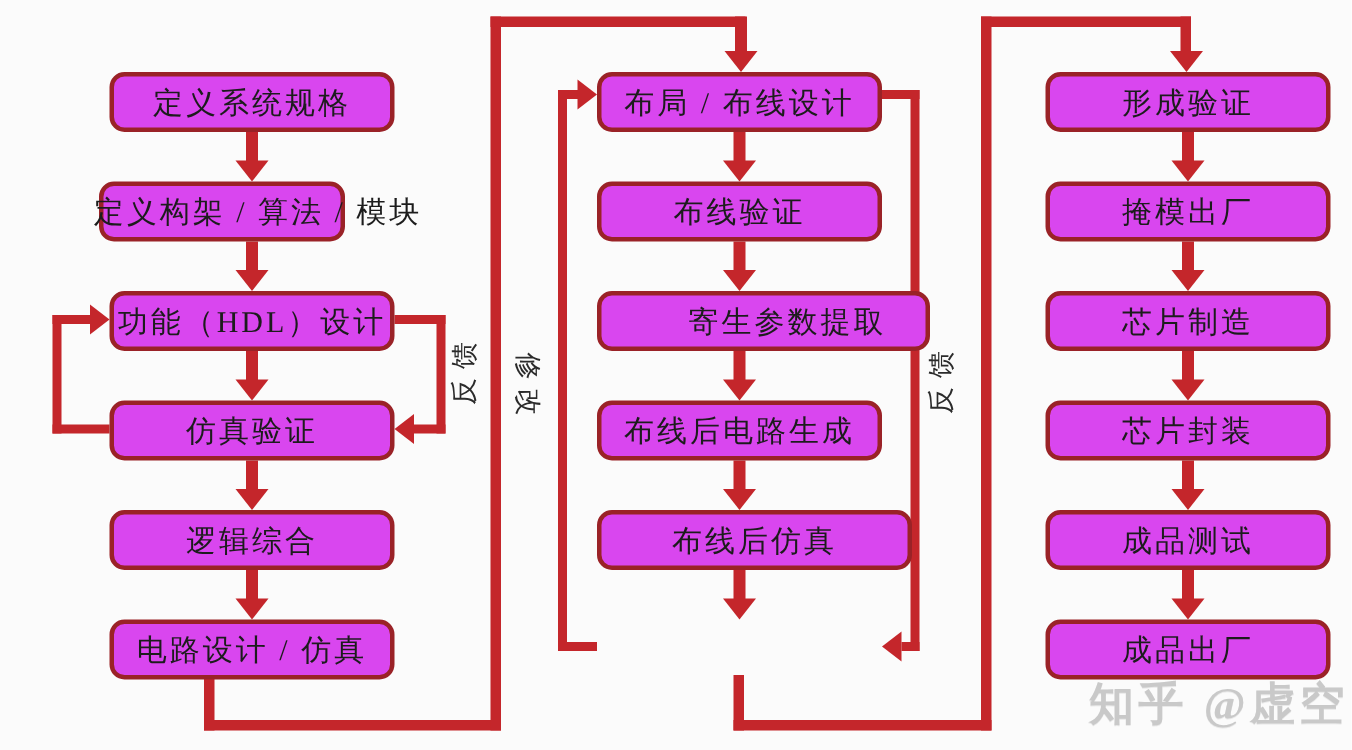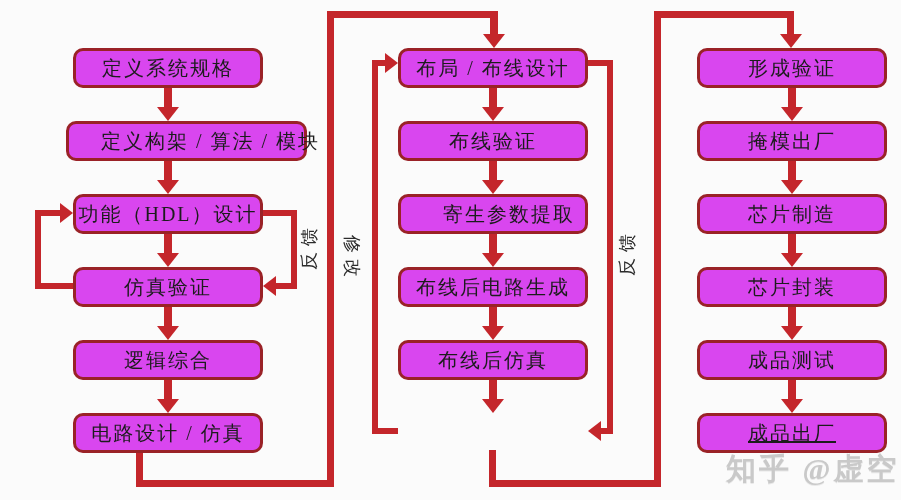--- a/index.html
+++ b/index.html
@@ -54,38 +54,38 @@
     z-index:5;white-space:nowrap;
     font-family:Liberation Serif, serif;
   }
 </style>
 </head>
 <body>
 
 <div id="canvas">
 
   <div class="node" style="left:73px;top:48px;width:190px;">定义系统规格</div>
-  <div class="node" style="left:66px;top:121px;width:241px;padding-left:48px;">定义构架 / 算法 / 模块</div>
+  <div class="node" style="left:66px;top:121px;width:164px;padding-left:48px;">定义构架 / 算法 / 模块</div>
   <div class="node" style="left:73px;top:194px;width:190px;">功能（HDL）设计</div>
   <div class="node" style="left:73px;top:340px;width:190px;">逻辑综合</div>
   <div class="node" style="left:73px;top:267px;width:190px;">仿真验证</div>
   <div class="node" style="left:73px;top:413px;width:190px;">电路设计 / 仿真</div>
 
   <div class="node" style="left:398px;top:48px;width:190px;">布局 / 布线设计</div>
   <div class="node" style="left:398px;top:121px;width:190px;">布线验证</div>
-  <div class="node" style="left:398px;top:194px;width:190px;padding-left:32px;">寄生参数提取</div>
+  <div class="node" style="left:398px;top:194px;width:222px;padding-left:32px;">寄生参数提取</div>
   <div class="node" style="left:398px;top:267px;width:190px;border-radius:10px;">布线后电路生成</div>
-  <div class="node" style="left:398px;top:340px;width:190px;">布线后仿真</div>
+  <div class="node" style="left:398px;top:340px;width:210px;">布线后仿真</div>
 
   <div class="node" style="left:697px;top:48px;width:190px;">形成验证</div>
   <div class="node" style="left:697px;top:121px;width:190px;">掩模出厂</div>
   <div class="node" style="left:697px;top:194px;width:190px;">芯片制造</div>
   <div class="node" style="left:697px;top:267px;width:190px;">芯片封装</div>
   <div class="node" style="left:697px;top:340px;width:190px;">成品测试</div>
-  <div class="node" style="left:697px;top:413px;width:190px;text-decoration:underline;">成品出厂</div>
+  <div class="node" style="left:697px;top:413px;width:190px;">成品出厂</div>
 
   <div class="va" style="left:157px;top:88px;"></div>
   <div class="va" style="left:157px;top:161px;"></div>
   <div class="va" style="left:157px;top:234px;"></div>
   <div class="va" style="left:157px;top:307px;"></div>
   <div class="va" style="left:157px;top:380px;"></div>
 
   <div class="va" style="left:482px;top:88px;"></div>
   <div class="va" style="left:482px;top:161px;"></div>
   <div class="va" style="left:482px;top:234px;"></div>

